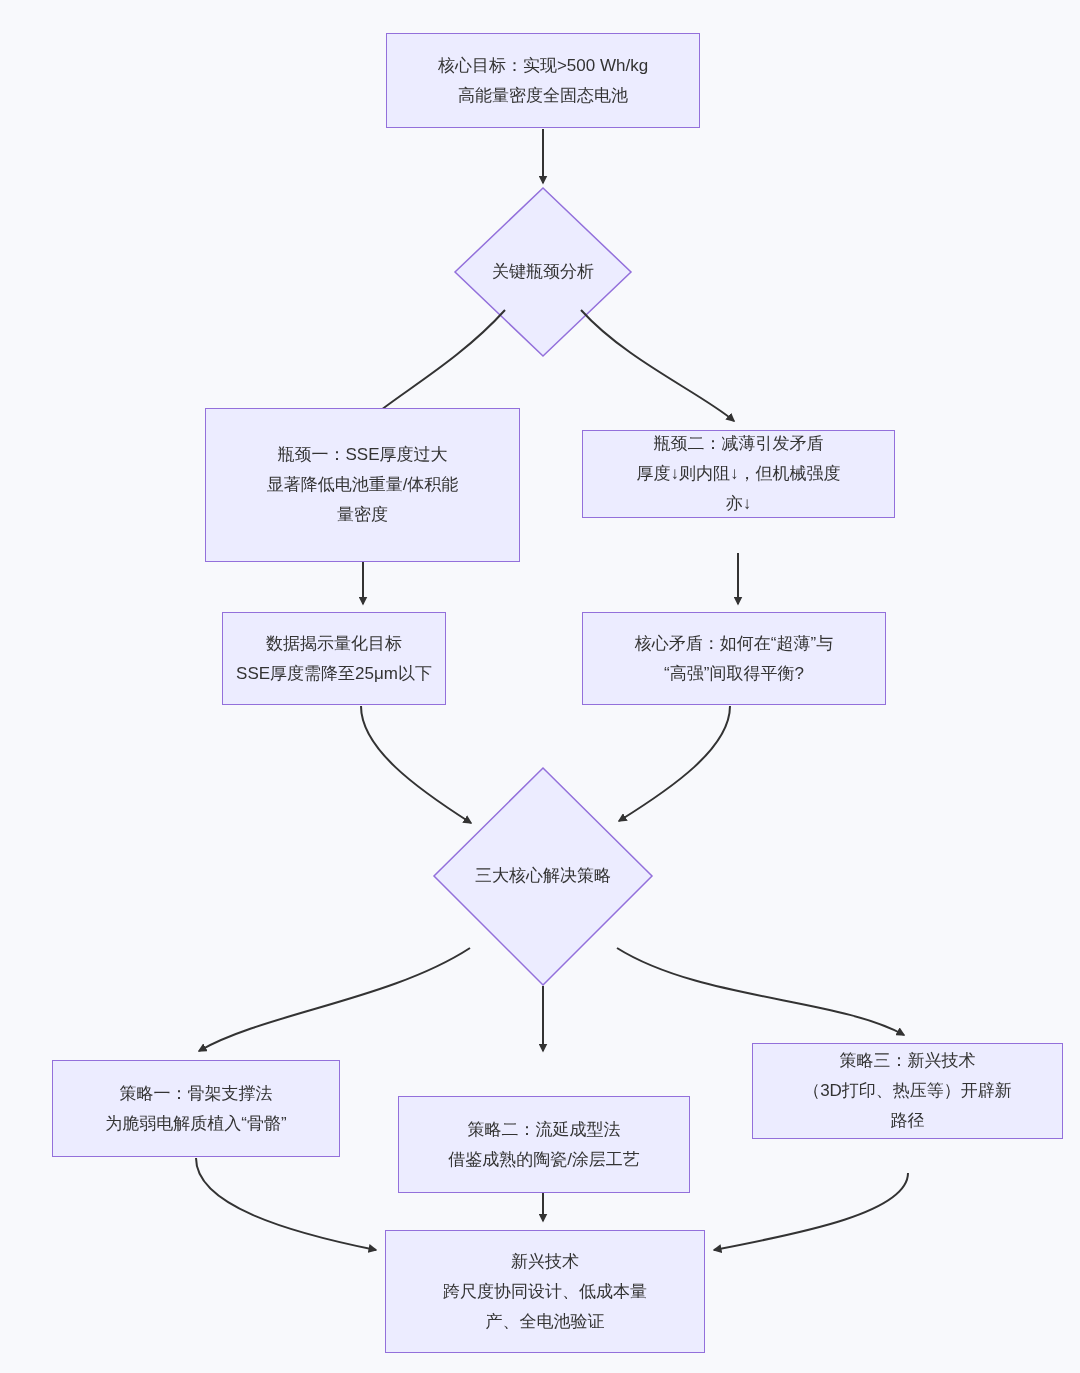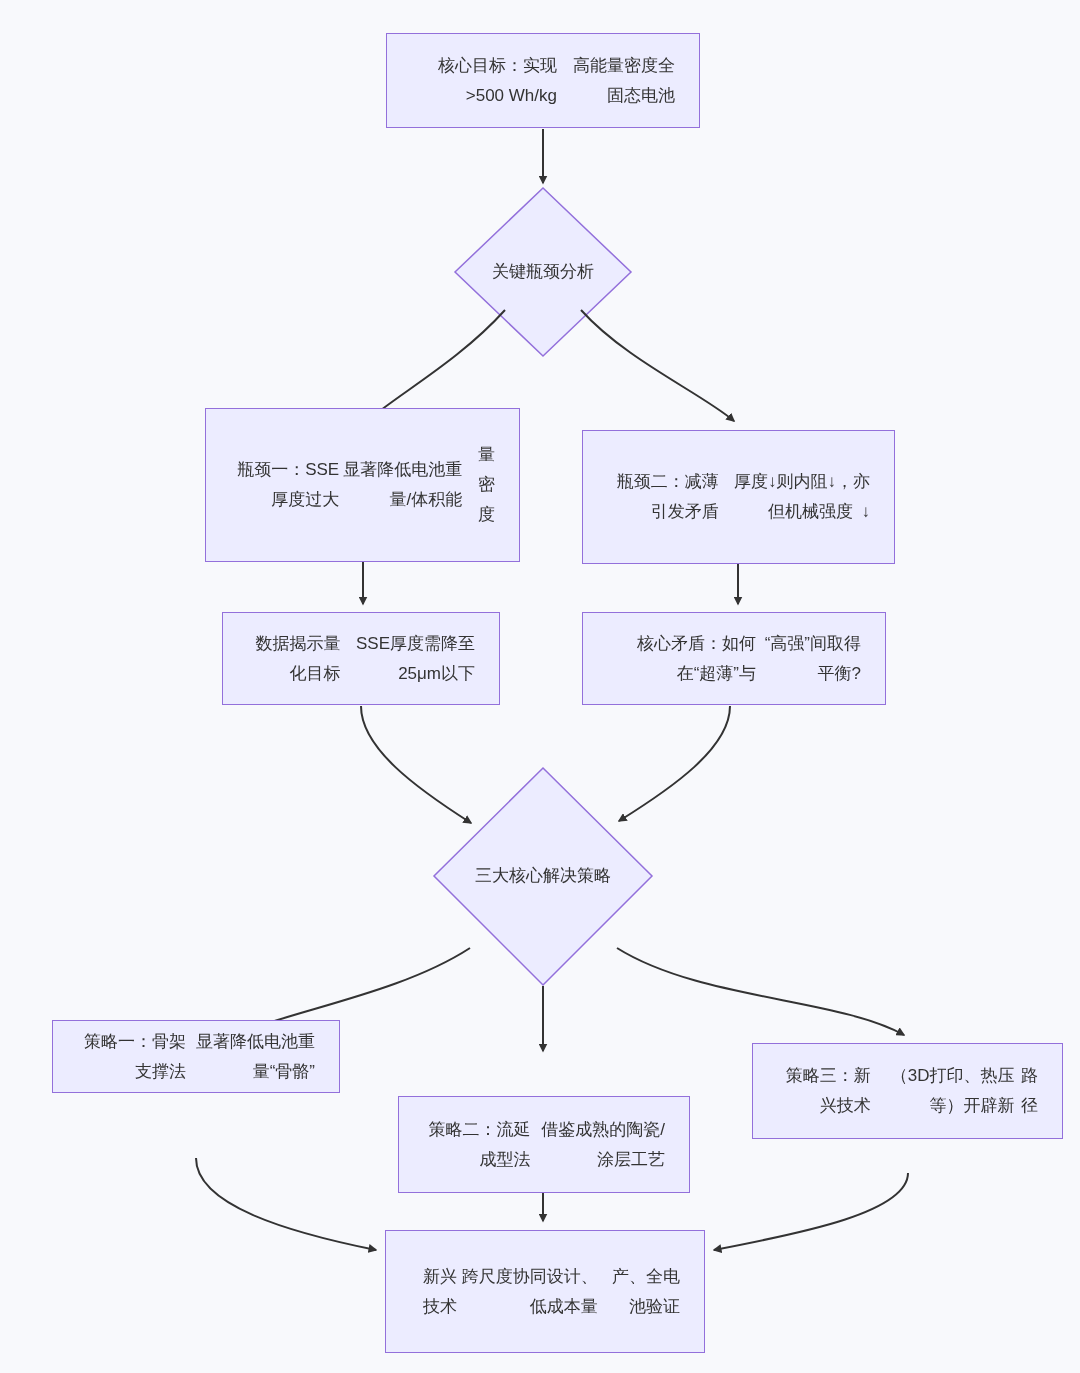--- a/index.html
+++ b/index.html
@@ -26,24 +26,24 @@
     position: absolute;
     z-index: 1;
     box-sizing: border-box;
     background: #ECECFF;
     border: 1.5px solid #9370DB;
     color: #333333;
     font-size: 17px;
     line-height: 30px;
     text-align: right;
     display: flex;
-    flex-direction: row;
+    flex-direction: column;
     align-items: center;
     justify-content: center;
-    padding: 4px 24px;
+    padding: 4px 4px;
   }
   .diamond-label {
     position: absolute;
     z-index: 1;
     transform: translate(-50%, -50%);
     color: #333333;
     font-size: 17px;
     line-height: 30px;
     white-space: nowrap;
     text-align: center;
@@ -83,39 +83,39 @@
     <div>核心目标：实现&gt;500 Wh/kg</div>
     <div>高能量密度全固态电池</div>
   </div>
 
   <div class="node" style="left:205px; top:408px; width:315px; height:154px">
     <div>瓶颈一：SSE厚度过大</div>
     <div>显著降低电池重量/体积能</div>
     <div>量密度</div>
   </div>
 
-  <div class="node" style="left:582px; top:430px; width:313px; height:134px">
+  <div class="node" style="left:582px; top:430px; width:313px; height:88px">
     <div>瓶颈二：减薄引发矛盾</div>
     <div>厚度↓则内阻↓，但机械强度</div>
     <div>亦↓</div>
   </div>
 
-  <div class="node" style="left:222px; top:612px; width:278px; height:93px">
+  <div class="node" style="left:222px; top:612px; width:224px; height:93px">
     <div>数据揭示量化目标</div>
     <div>SSE厚度需降至25μm以下</div>
   </div>
 
   <div class="node" style="left:582px; top:612px; width:304px; height:93px">
     <div>核心矛盾：如何在“超薄”与</div>
     <div>“高强”间取得平衡?</div>
   </div>
 
-  <div class="node" style="left:52px; top:1020px; width:288px; height:73px">
+  <div class="node" style="left:52px; top:1060px; width:288px; height:97px">
     <div>策略一：骨架支撑法</div>
-    <div>显著降低电池重量“骨骼”</div>
+    <div>为脆弱电解质植入“骨骼”</div>
   </div>
 
   <div class="node" style="left:398px; top:1096px; width:292px; height:97px">
     <div>策略二：流延成型法</div>
     <div>借鉴成熟的陶瓷/涂层工艺</div>
   </div>
 
   <div class="node" style="left:752px; top:1043px; width:311px; height:96px">
     <div>策略三：新兴技术</div>
     <div>（3D打印、热压等）开辟新</div>

